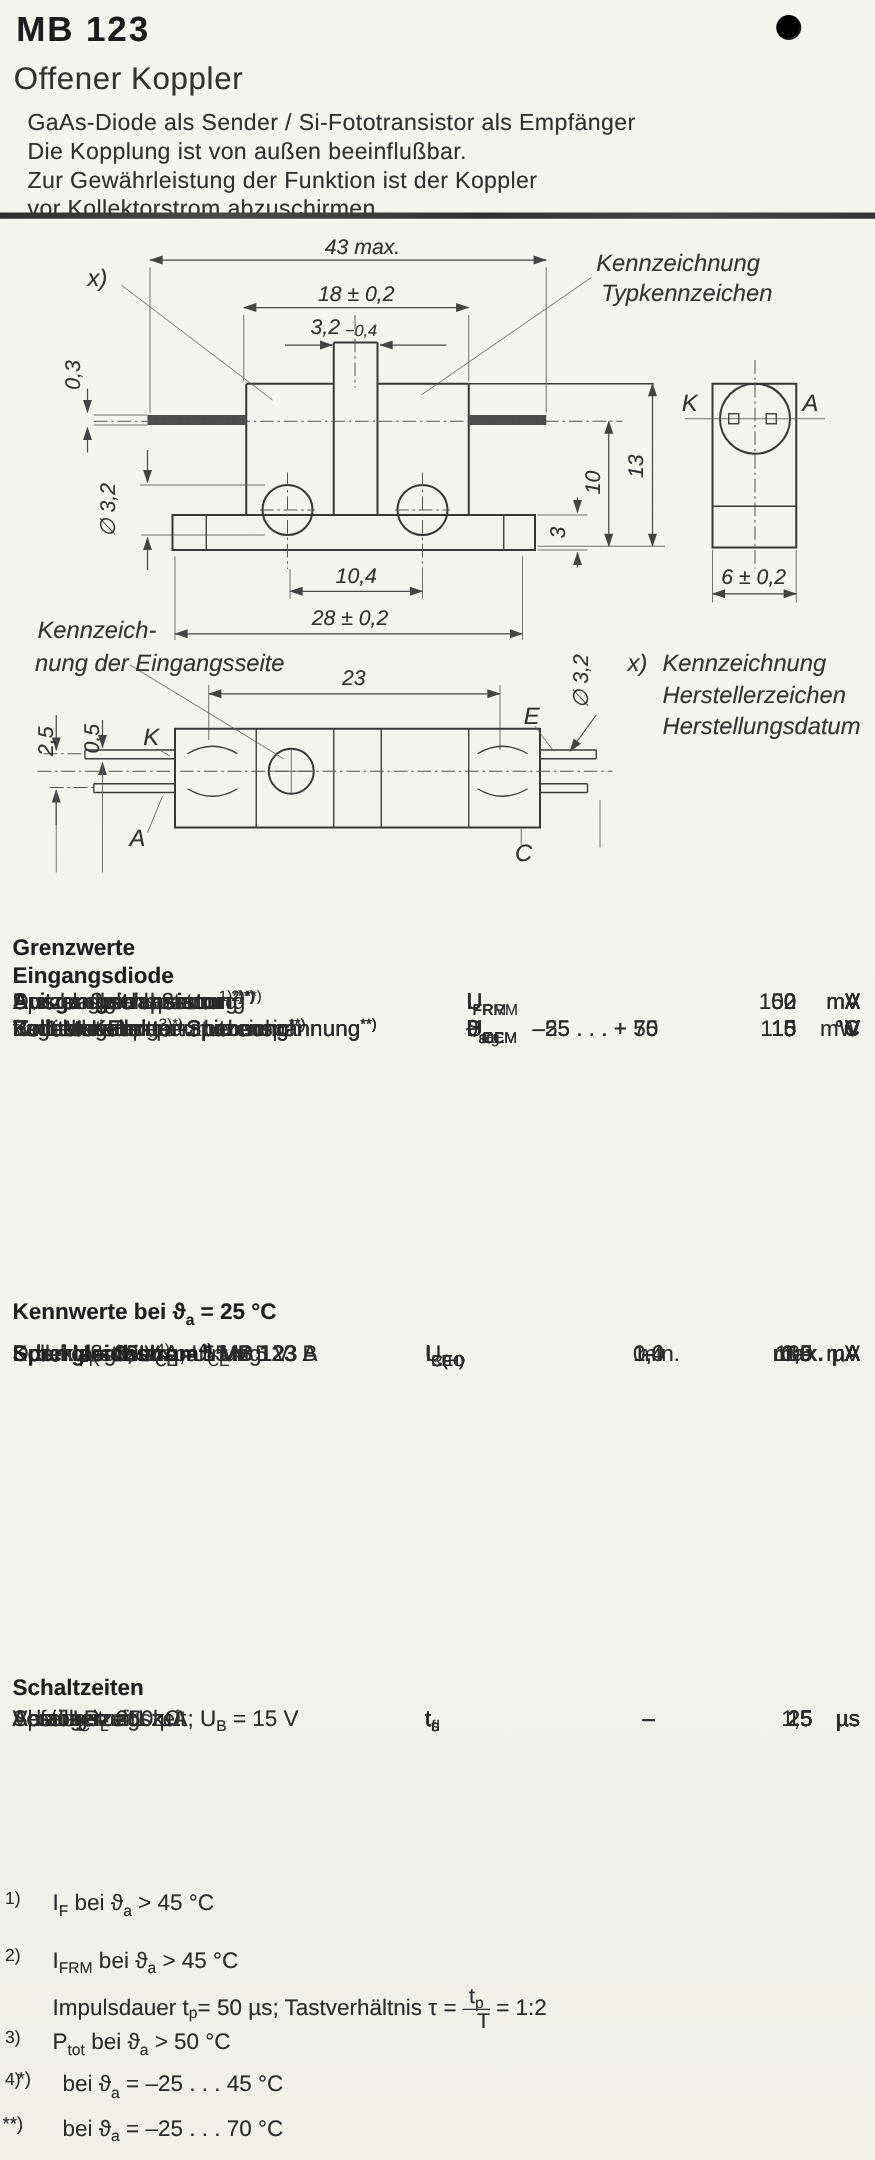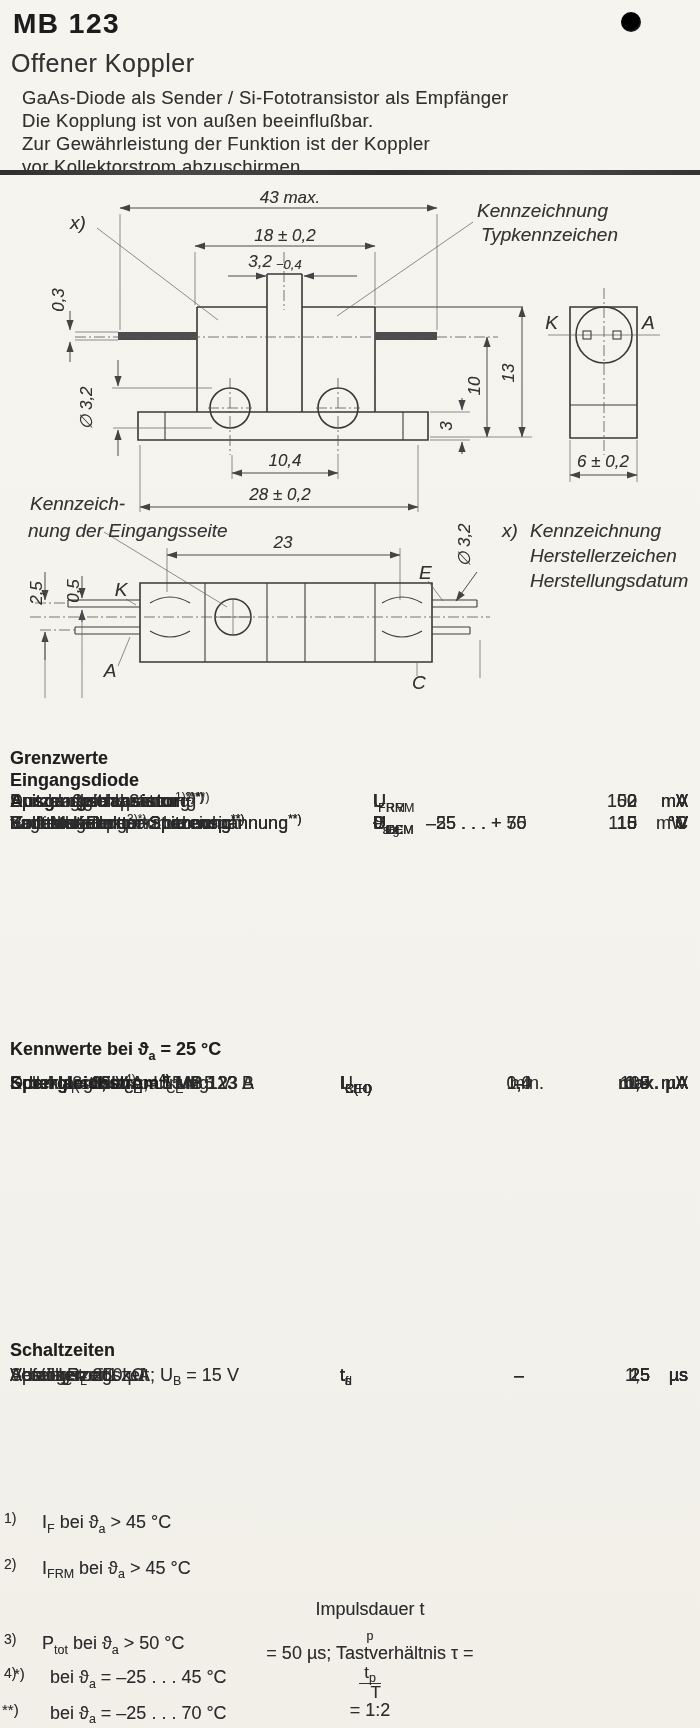--- a/index.html
+++ b/index.html
@@ -380,21 +380,21 @@
   </div>
 
   <div class="fnotes">
     <div class="fitem">
       <span class="fmark">1)</span>
       <span class="ftext"><span>I</span><span class="sb">F</span><span> bei ϑ</span><span class="sb">a</span><span> &gt; 45 °C</span></span>
     </div>
     <div class="fitem" style="margin-top:22px;">
       <span class="fmark">2)</span>
       <span class="ftext"><span>I</span><span class="sb">FRM</span><span> bei ϑ</span><span class="sb">a</span><span> &gt; 45 °C</span></span>
-      <div class="fline2" style="margin-top:18px;flex-direction:column;">
+      <div class="fline2" style="margin-top:8px;">
         <span>Impulsdauer t</span>
           <span class="sb">p</span>
           <span> = 50 µs;  Tastverhältnis τ =</span>
         <span class="frac">
             <span class="fnum"><span>t</span><span class="sb">p</span></span>
             <span class="fden">T</span>
           </span>
         <span>= 1:2</span>
       </div>
     </div>

